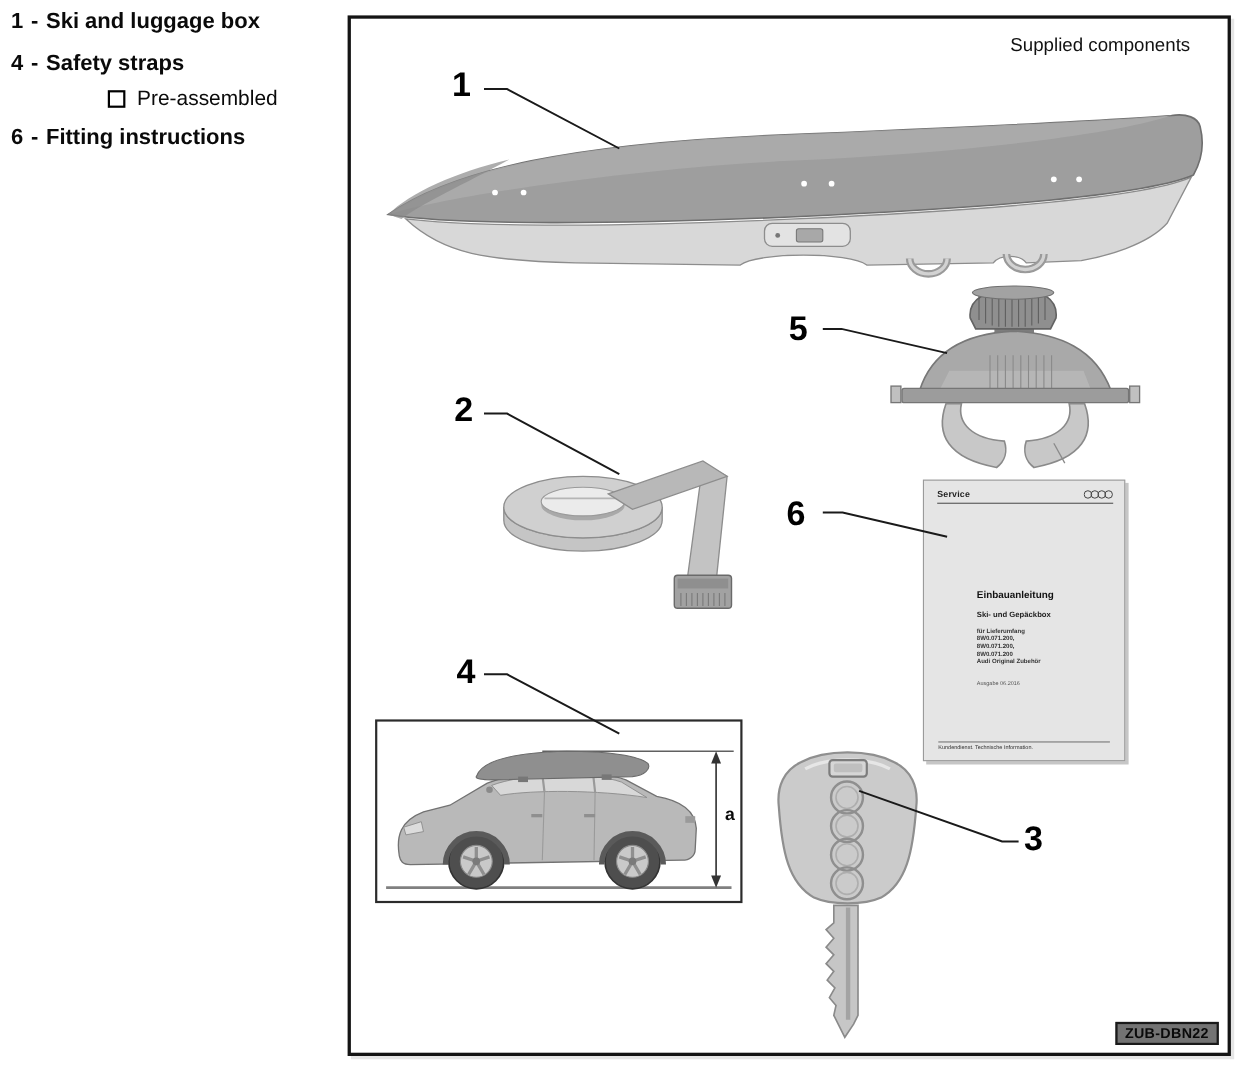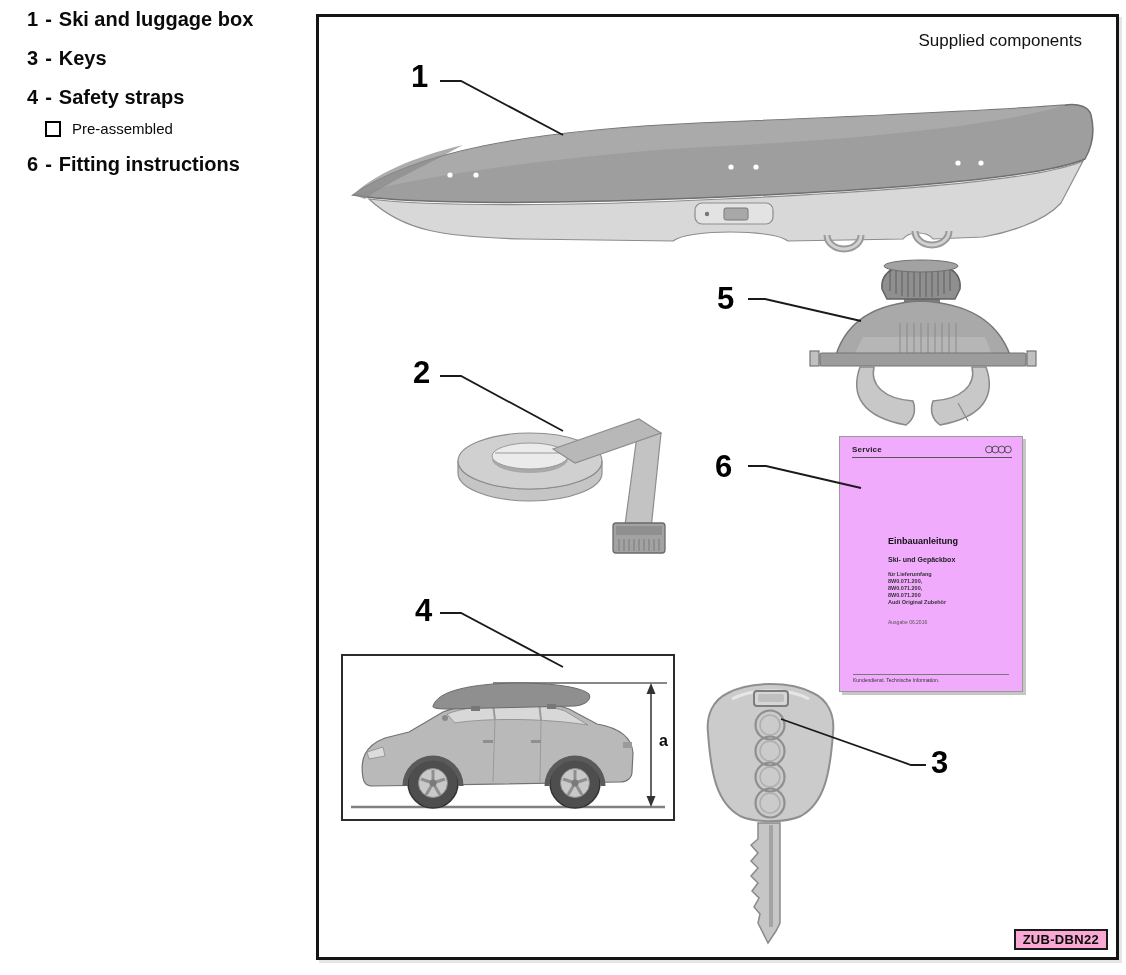--- a/index.html
+++ b/index.html
@@ -1,66 +1,65 @@
 <!DOCTYPE html>
 <html><head>
 <meta charset="utf-8">
 <style>
   html,body{margin:0;padding:0;}
   body{
     width:1126px;height:975px;position:relative;overflow:hidden;
     background:#ffffff;font-family:"Liberation Sans",sans-serif;color:#0a0a0a;
   }
   
-  .legend{position:absolute;left:27px;top:6px;width:295px;}
+  .legend{position:absolute;left:10px;top:6px;width:295px;}
   .legend-item{font-weight:bold;font-size:20px;line-height:26px;margin-bottom:13px;white-space:nowrap;}
   .li-sep{margin:0 7px;}
-  .legend-sub{font-size:15px;line-height:24px;margin:-6px 0 10px 18px;display:flex;align-items:center;}
+  .legend-sub{font-size:19px;line-height:24px;margin:-6px 0 10px 35px;display:flex;align-items:center;justify-content:center;}
   .checkbox{display:inline-block;width:12px;height:12px;border:2.5px solid #000;margin-right:11px;flex:0 0 auto;}
   
   .frame{
     position:absolute;left:316px;top:14px;width:803px;height:946px;
     border:3px solid #141414;background:#ffffff;box-sizing:border-box;
     box-shadow:3px 3px 0 rgba(0,0,0,0.10);
   }
   .frame-title{position:absolute;top:14px;right:34px;font-size:17px;color:#111;}
   .leaders{position:absolute;left:0;top:0;width:797px;height:940px;z-index:5;pointer-events:none;}
   .callout{position:absolute;font-weight:bold;font-size:31px;line-height:1;z-index:6;color:#000;}
   .illo{position:absolute;z-index:1;}
   
   .carbox{position:absolute;left:22px;top:637px;width:334px;height:167px;border:2px solid #2b2b2b;box-sizing:border-box;z-index:1;}
   .dim-a{position:absolute;left:316px;top:76px;font-weight:bold;font-size:16px;}
   
   .booklet{
     position:absolute;left:520px;top:419px;width:184px;height:256px;z-index:2;
-    background:#f0abfc;border:1px solid #9a9a9a;box-shadow:3px 3px 0 #c6c6c6;box-sizing:border-box;
+    background:#e5e5e5;border:1px solid #9a9a9a;box-shadow:3px 3px 0 #c6c6c6;box-sizing:border-box;
   }
   .bk-head{display:flex;justify-content:space-between;align-items:center;
     margin:8px 10px 0 12px;padding-bottom:3px;border-bottom:1px solid #555;}
   .bk-service{font-weight:bold;font-size:8px;letter-spacing:.2px;color:#222;}
   .bk-rings{width:27px;height:9px;}
   .bk-body{margin:78px 8px 0 48px;}
   .bk-title{font-weight:bold;font-size:9px;margin-bottom:10px;color:#111;}
   .bk-subtitle{font-weight:bold;font-size:7px;margin-bottom:8px;color:#222;}
   .bk-line{font-weight:bold;font-size:5.5px;line-height:7px;color:#333;}
   .bk-edition{margin-top:13px;font-size:5px;color:#555;}
   .bk-footer{position:absolute;left:13px;right:13px;bottom:8px;border-top:1px solid #777;padding-top:2px;
     font-size:5px;color:#333;}
   
   .figure-code{
     position:absolute;right:8px;bottom:7px;border:2px solid #1a1a1a;
-    padding:1px 7px;font-weight:bold;font-size:13px;letter-spacing:.3px;background:#f9a8d4;z-index:6;
+    padding:1px 7px;font-weight:bold;font-size:13px;letter-spacing:.3px;background:#737373;z-index:6;
   }
 </style>
 </head>
 <body>
 
 <aside class="legend">
   <div class="legend-item"><span>1</span><span class="li-sep">-</span><span>Ski and luggage box</span></div>
-  <div class="legend-item"><span>3</span><span class="li-sep">-</span><span>Keys</span></div>
   <div class="legend-item"><span>4</span><span class="li-sep">-</span><span>Safety straps</span></div>
   <div class="legend-sub">
     <span class="checkbox"></span>
     <span>Pre-assembled</span>
   </div>
   <div class="legend-item"><span>6</span><span class="li-sep">-</span><span>Fitting instructions</span></div>
 </aside>
 
 <section class="frame">
 

